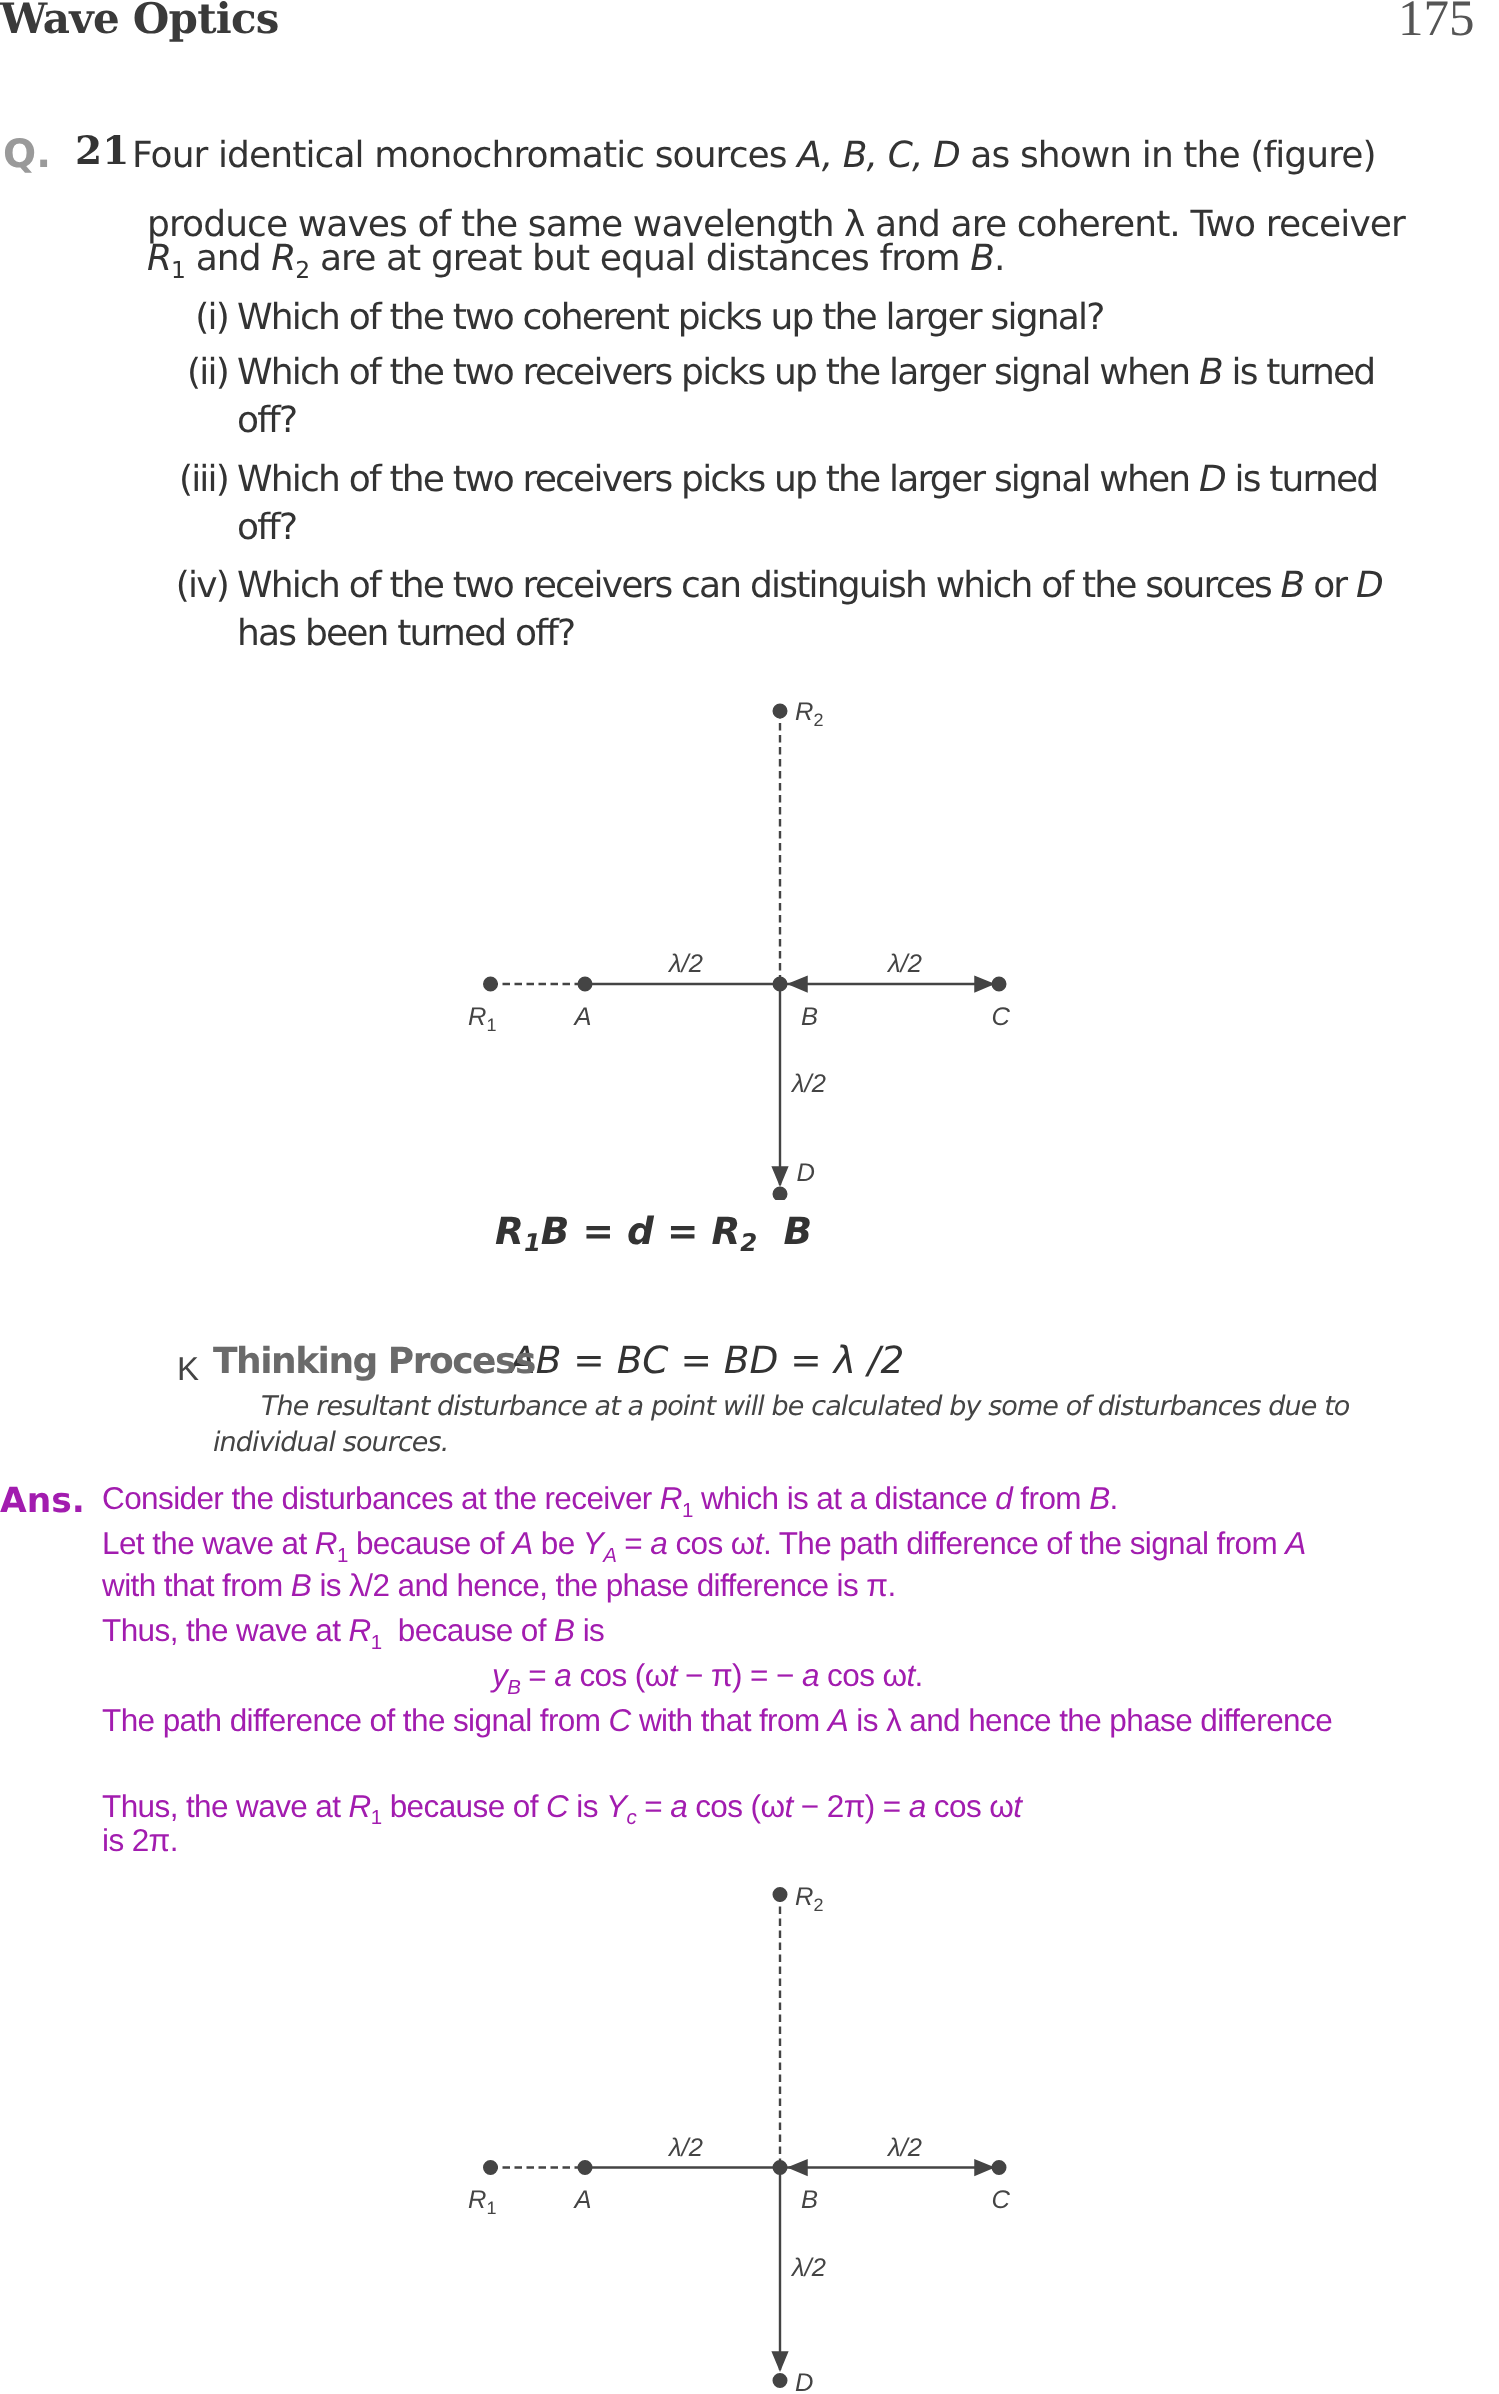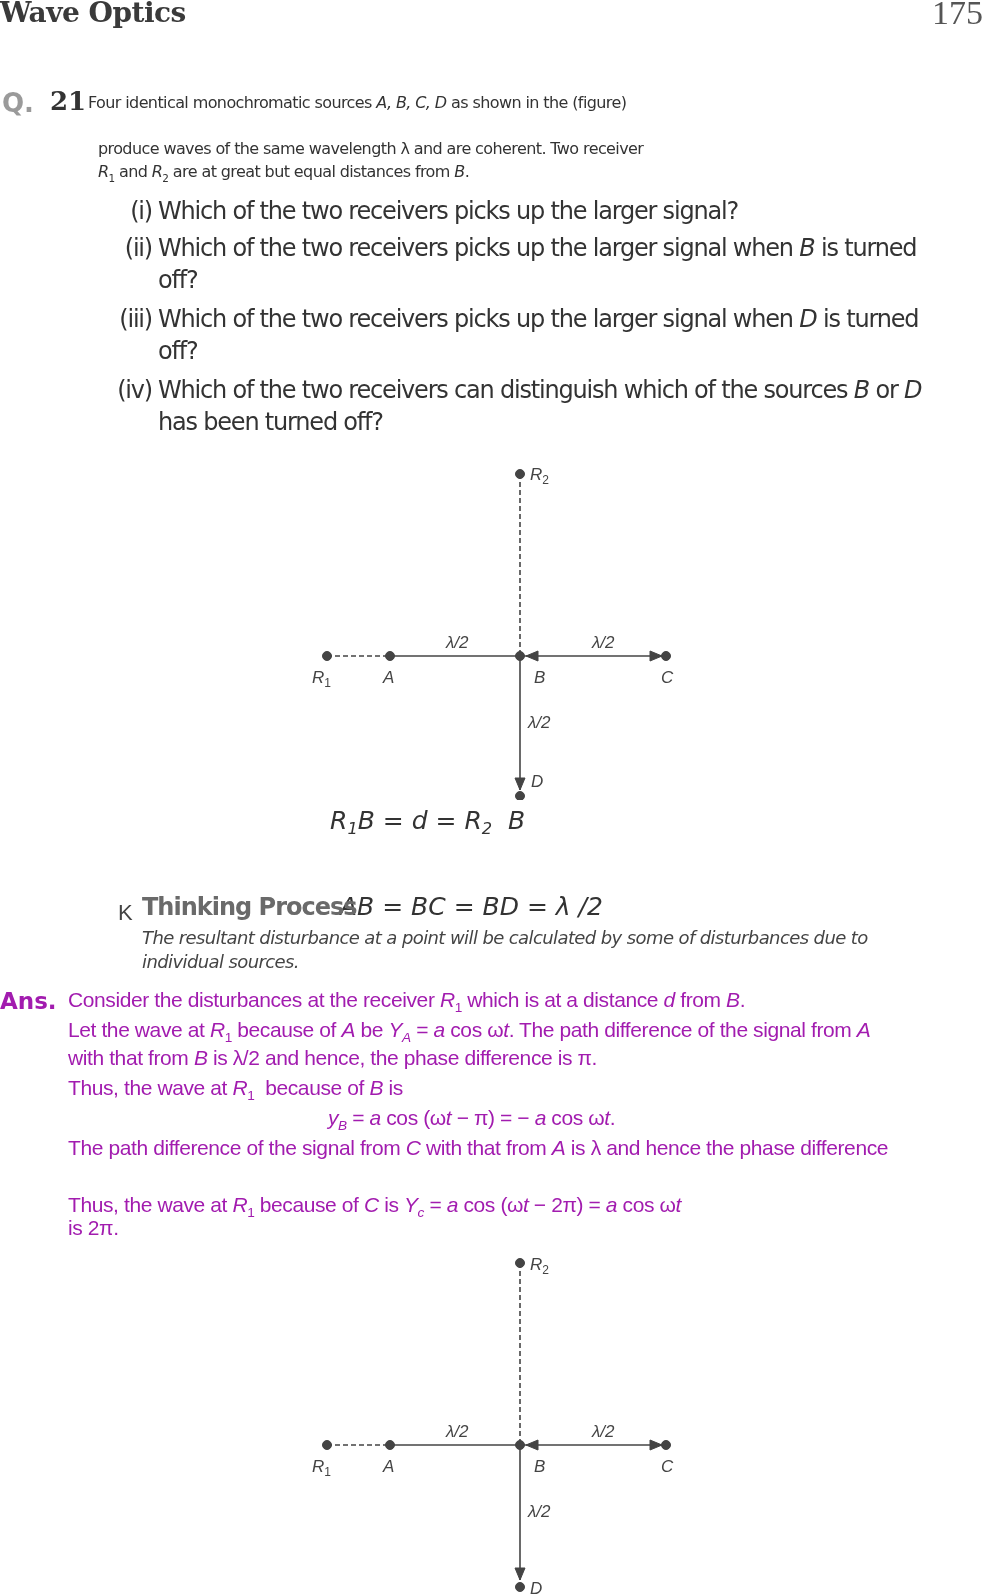--- a/index.html
+++ b/index.html
@@ -2,21 +2,21 @@
 <html><head>
 <meta charset="utf-8">
 <style>
   html, body { margin:0; padding:0; background:#ffffff; }
   body { width:999px; height:1596px; position:relative; overflow:hidden; color:#2a2a2a; }
   .abs { position:absolute; }
   .hdr-title { left:0; top:-4px; font-family:"DejaVu Serif", serif; font-weight:bold; font-size:28px; color:#3a3a3a; letter-spacing:-0.5px; }
   .hdr-page { right:16px; top:-6px; font-family:"Liberation Serif", serif; font-size:34px; color:#555; font-weight:300; }
   .q-icon { left:2px; top:88px; font-family:"DejaVu Sans", sans-serif; font-weight:bold; font-size:26px; color:#9a9a9a; }
   .q-num { left:50px; top:86px; font-family:"DejaVu Serif", serif; font-weight:bold; font-size:26px; color:#333; }
-  .qtext { font-family:"DejaVu Sans", sans-serif; font-size:16px; color:#333; line-height:34px; white-space:nowrap; letter-spacing:-0.6px;text-align:right; }
+  .qtext { font-family:"DejaVu Sans", sans-serif; font-size:24px; color:#333; line-height:34px; white-space:nowrap; letter-spacing:-0.6px;text-align:right; }
   .sub { font-family:"DejaVu Sans", sans-serif; font-size:24px; color:#333; line-height:32px; white-space:nowrap; letter-spacing:-1.2px; }
   .sub-num { text-align:right; width:72px; }
   i, .it { font-style:italic; }
   sub { font-size:65%; vertical-align:-5px; line-height:0; }
   .eq { font-family:"DejaVu Sans", sans-serif; font-style:italic; font-size:25px; color:#333; white-space:nowrap; }
   .tp-k { left:118px; top:900px; font-family:"Liberation Sans", sans-serif; font-size:22px; color:#444; }
   .tp-head { left:142px; top:893px; font-family:"DejaVu Sans", sans-serif; font-weight:bold; font-size:24px; color:#6a6a6a; letter-spacing:-1px; }
   .tp-body { left:142px; font-family:"DejaVu Sans", sans-serif; font-style:italic; font-size:18px; color:#444; white-space:nowrap; letter-spacing:-0.6px; }
   .ans-label { left:0; top:988px; font-family:"DejaVu Sans", sans-serif; font-weight:bold; font-size:23px; color:#a21caf; }
   .ans { left:68px; font-family:"Liberation Sans", sans-serif; font-size:21px; color:#a21caf; white-space:nowrap; letter-spacing:-0.4px; }
@@ -31,21 +31,21 @@
 
 <div class="abs q-icon">Q.</div>
 <div class="abs q-num">21</div>
 
 <div class="abs qtext" style="left:88px;top:86px;">Four identical monochromatic sources <i>A, B, C, D</i> as shown in the (figure)</div>
 <div class="abs qtext" style="left:98px;top:132px;">produce waves of the same wavelength λ and are coherent. Two receiver</div>
 <div class="abs qtext" style="left:98px;top:155px;"><i>R</i><sub>1</sub> and <i>R</i><sub>2</sub> are at great but equal distances from <i>B</i>.</div>
 
 <div>
   <div class="abs sub sub-num" style="left:80px;top:195px;">(i)</div>
-  <div class="abs sub" style="left:158px;top:195px;">Which of the two receivers picks up the larger signal?</div>
+  <div class="abs sub" style="left:158px;top:195px;">Which of the two coherent picks up the larger signal?</div>
 
   <div class="abs sub sub-num" style="left:80px;top:232px;">(ii)</div>
   <div class="abs sub" style="left:158px;top:232px;">Which of the two receivers picks up the larger signal when <i>B</i> is turned</div>
   <div class="abs sub" style="left:158px;top:264px;">off?</div>
 
   <div class="abs sub sub-num" style="left:80px;top:303px;">(iii)</div>
   <div class="abs sub" style="left:158px;top:303px;">Which of the two receivers picks up the larger signal when <i>D</i> is turned</div>
   <div class="abs sub" style="left:158px;top:335px;">off?</div>
 
   <div class="abs sub sub-num" style="left:80px;top:374px;">(iv)</div>
@@ -81,26 +81,26 @@
   <text x="22" y="233" font-size="17"><tspan>R</tspan><tspan font-size="12" dy="4" font-style="normal">1</tspan></text>
   <text x="93" y="233" font-size="17">A</text>
   <text x="244" y="233" font-size="17">B</text>
   <text x="371" y="233" font-size="17">C</text>
   <text x="156" y="198" font-size="17">λ/2</text>
   <text x="302" y="198" font-size="17">λ/2</text>
   <text x="238" y="278" font-size="17">λ/2</text>
 </svg>
 <div class="abs" style="left:531px;top:772px;font-family:'Liberation Sans',sans-serif;font-style:italic;font-size:17px;color:#444;">D</div>
 
-<div class="abs eq" style="left:330px;top:806px;"><i>R</i><sub>1</sub><i>B</i> = <i>d</i> = <i>R</i><sub>2</sub>&nbsp; <i>B</i></div>
+<div class="abs eq" style="left:330px;top:806px;font-weight:bold;"><i>R</i><sub>1</sub><i>B</i> = <i>d</i> = <i>R</i><sub>2</sub>&nbsp; <i>B</i></div>
 <div class="abs eq" style="left:340px;top:848px;margin-top:44px;">AB = BC = BD = λ /2</div>
 
 <div class="abs tp-k">K</div>
 <div class="abs tp-head">Thinking Process</div>
-<div class="abs tp-body" style="top:927px;">The resultant disturbance at a point will be calculated by some of disturbances due to</div>
+<div class="abs tp-body" style="top:927px;margin-left:32px;">The resultant disturbance at a point will be calculated by some of disturbances due to</div>
 <div class="abs tp-body" style="top:951px;">individual sources.</div>
 
 <div class="abs ans-label">Ans.</div>
 <div class="abs ans" style="top:988px;">Consider the disturbances at the receiver <i>R</i><sub>1</sub> which is at a distance <i>d</i> from <i>B</i>.</div>
 <div class="abs ans" style="top:1018px;">Let the wave at <i>R</i><sub>1</sub> because of <i>A</i> be <i>Y</i><sub><i>A</i></sub> = <i>a</i> cos ω<i>t</i>. The path difference of the signal from <i>A</i></div>
 <div class="abs ans" style="top:1046px;">with that from <i>B</i> is λ/2 and hence, the phase difference is π.</div>
 <div class="abs ans" style="top:1076px;">Thus, the wave at <i>R</i><sub>1</sub>&nbsp; because of <i>B</i> is</div>
 <div class="abs ans" style="left:328px;top:1106px;"><i>y</i><sub><i>B</i></sub> = <i>a</i> cos (ω<i>t</i> − π) = − <i>a</i> cos ω<i>t</i>.</div>
 <div class="abs ans" style="top:1136px;">The path difference of the signal from <i>C</i> with that from <i>A</i> is λ and hence the phase difference</div>
 <div class="abs ans" style="top:1216px;">is 2π.</div>

